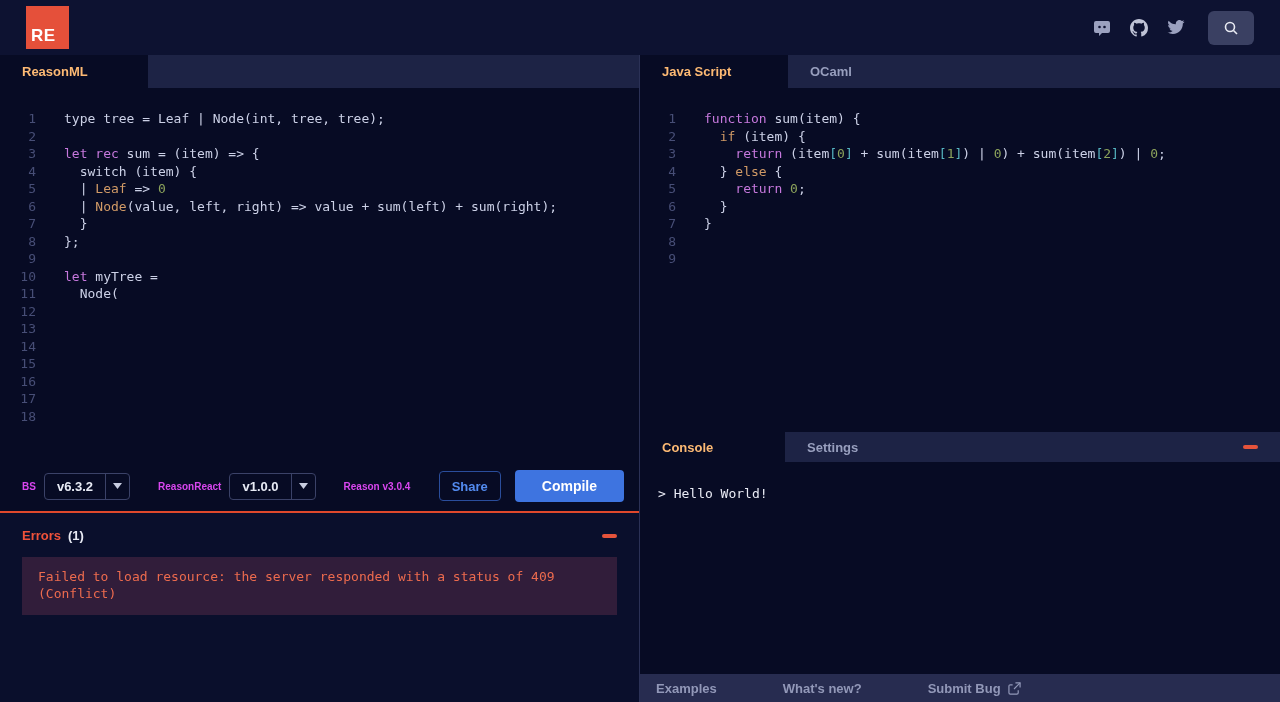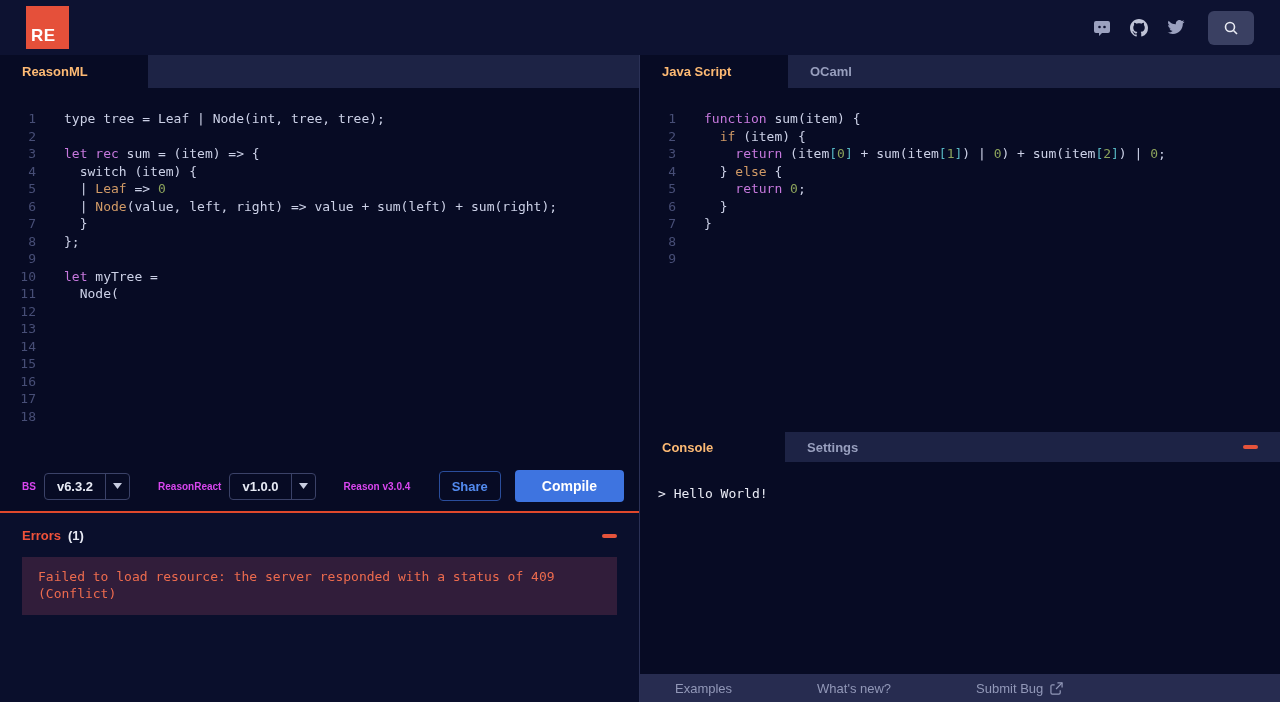--- a/index.html
+++ b/index.html
@@ -66,22 +66,22 @@
   .error-box { margin:3px 22px 0; background:#311d3a; padding:11px 16px 13px;
                font-family:"DejaVu Sans Mono",monospace; font-size:13px; color:#ed6b4e; line-height:17px; }
 
   
   .console-tabbar { height:30px; background:#1d2345; display:flex; flex-shrink:0; align-items:stretch; }
   .console-tabbar .tab.active { min-width:145px; }
   .console-output { flex:1; padding:24px 18px; font-family:"DejaVu Sans Mono",monospace; font-size:13px; color:#e9ebf5; }
 
   
   .footer { height:28px; background:#272c50; display:flex; align-items:center; padding:0 16px; gap:66px; flex-shrink:0; }
-  .footer-link { color:#9298b8; font-size:13px; font-weight:400; display:flex; align-items:center; gap:7px;
-                 text-decoration:none; cursor:pointer;margin-left:19px; }
+  .footer-link { color:#9298b8; font-size:13px; font-weight:700; display:flex; align-items:center; gap:7px;
+                 text-decoration:none; cursor:pointer; }
 </style>
 </head>
 <body>
 
 <header class="navbar">
   <div class="logo">RE</div>
   <div class="nav-right">
     <span class="icon-btn">
       <svg width="18" height="16" viewBox="0 0 18 16" fill="#9ba1bf">
           <path d="M3 1h12a2 2 0 0 1 2 2v8a2 2 0 0 1-2 2H9l-3 3v-3H3a2 2 0 0 1-2-2V3a2 2 0 0 1 2-2z"></path>

